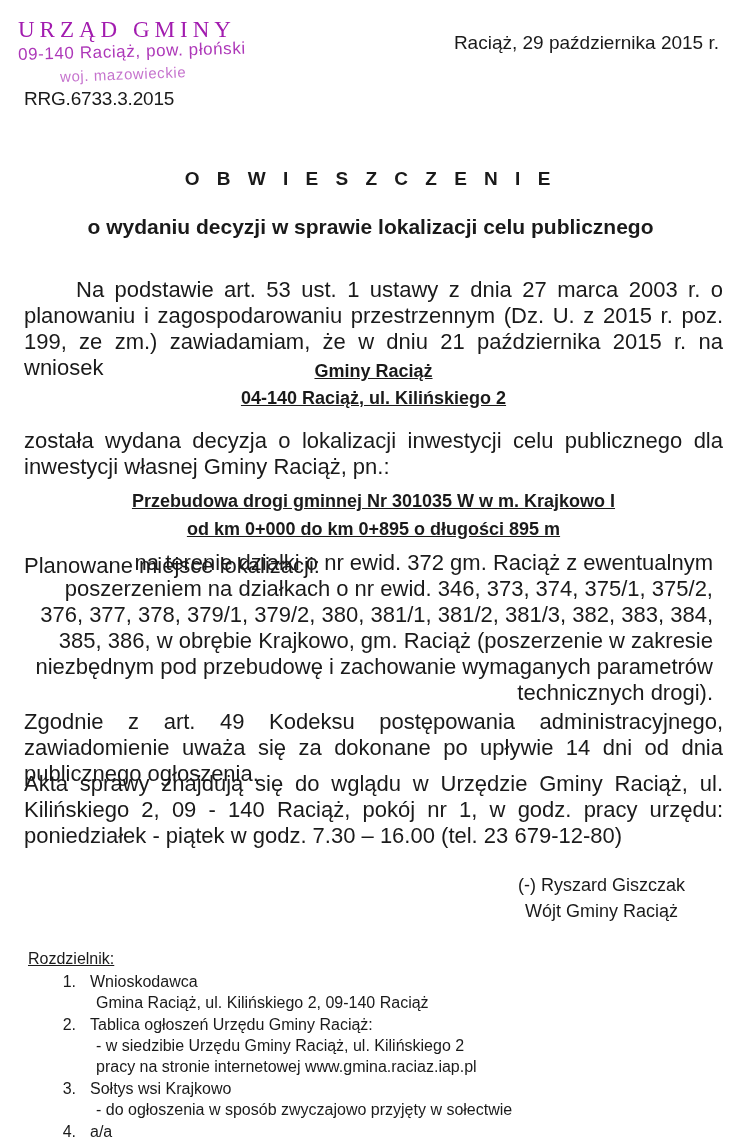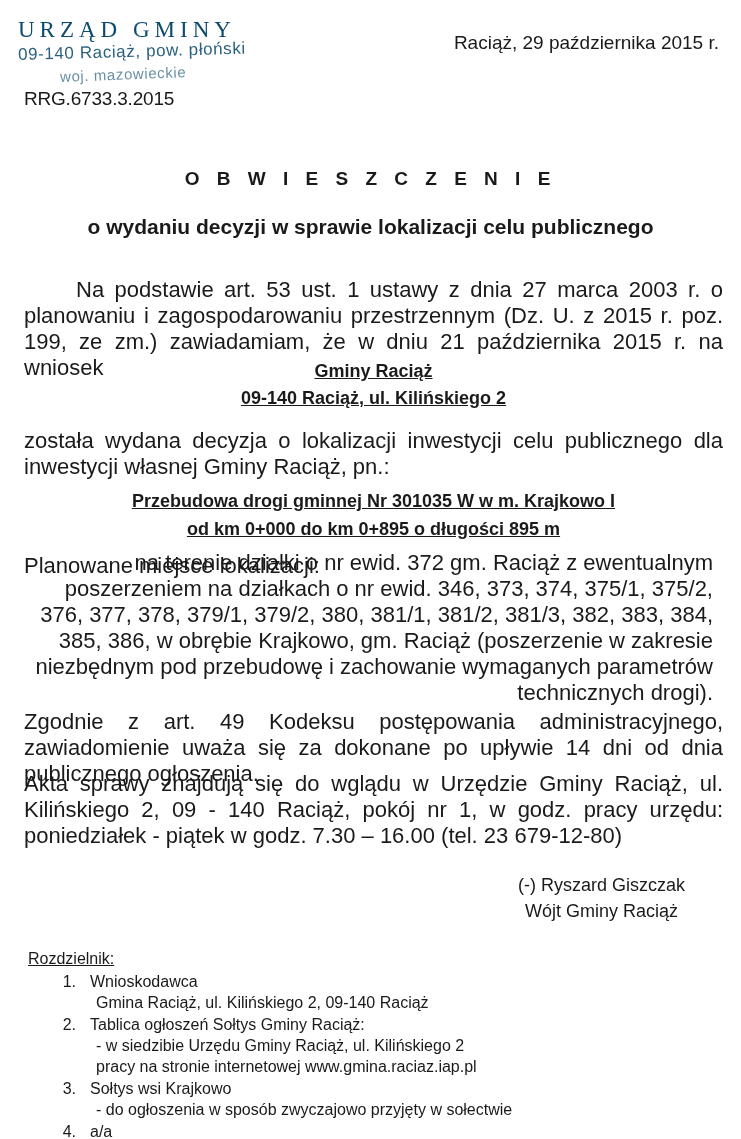--- a/index.html
+++ b/index.html
@@ -20,21 +20,21 @@
     overflow: hidden;
     box-sizing: border-box;
   }
 
   
   .stamp {
     position: absolute;
     left: 18px;
     top: 18px;
     width: 310px;
-    color: #0c4a6e;
+    color: #a21caf;
     user-select: none;
   }
   .stamp-line1 {
     font-family: "Liberation Serif", serif;
     font-size: 23px;
     letter-spacing: 5px;
     line-height: 1.05;
     white-space: nowrap;
   }
   .stamp-line2 {
@@ -209,21 +209,21 @@
 
   <div class="place-date">Raciąż, 29 października 2015 r.</div>
 
   <div class="doc-title">O B W I E S Z C Z E N I E</div>
   <div class="doc-subtitle">o wydaniu decyzji  w sprawie lokalizacji celu publicznego</div>
 
   <div class="block justified indent-first para-main">Na podstawie art. 53 ust. 1 ustawy z dnia 27 marca 2003 r. o planowaniu i zagospodarowaniu przestrzennym (Dz. U. z 2015 r. poz. 199, ze zm.) zawiadamiam, że w dniu 21 października 2015 r. na wniosek</div>
 
   <div class="block centered bold applicant">
     <div>Gminy Raciąż</div>
-    <div>09-140 Raciąż, ul. Kilińskiego 2</div>
+    <div>04-140 Raciąż, ul. Kilińskiego 2</div>
   </div>
 
   <div class="block justified para-decision">została wydana decyzja o lokalizacji inwestycji celu publicznego dla inwestycji własnej Gminy Raciąż, pn.:</div>
 
   <div class="block centered bold investment">
     <div>Przebudowa drogi gminnej Nr 301035 W w m. Krajkowo I</div>
     <div>od km 0+000 do km 0+895  o długości 895 m</div>
   </div>
 
   <div class="block loc-label">Planowane miejsce lokalizacji:</div>
@@ -241,21 +241,21 @@
   <div class="dist">
     <div class="dist-title">Rozdzielnik:</div>
     <ul class="dist-list">
       <li class="dist-item">
         <span class="dist-num">1.</span>
         <span class="dist-sub">Wnioskodawca</span>
         <span class="dist-sub-indent">Gmina Raciąż, ul. Kilińskiego 2, 09-140 Raciąż</span>
       </li>
       <li class="dist-item">
         <span class="dist-num">2.</span>
-        <span class="dist-sub">Tablica ogłoszeń Sołtys Gminy Raciąż:</span>
+        <span class="dist-sub">Tablica ogłoszeń Urzędu Gminy Raciąż:</span>
         <span class="dist-sub-indent">- w siedzibie Urzędu Gminy Raciąż, ul. Kilińskiego 2</span>
         <span class="dist-sub-indent">pracy na stronie internetowej www.gmina.raciaz.iap.pl</span>
       </li>
       <li class="dist-item">
         <span class="dist-num">3.</span>
         <span class="dist-sub">Sołtys wsi Krajkowo</span>
         <span class="dist-sub-indent">- do ogłoszenia w sposób zwyczajowo przyjęty w sołectwie</span>
       </li>
       <li class="dist-item">
         <span class="dist-num">4.</span>

